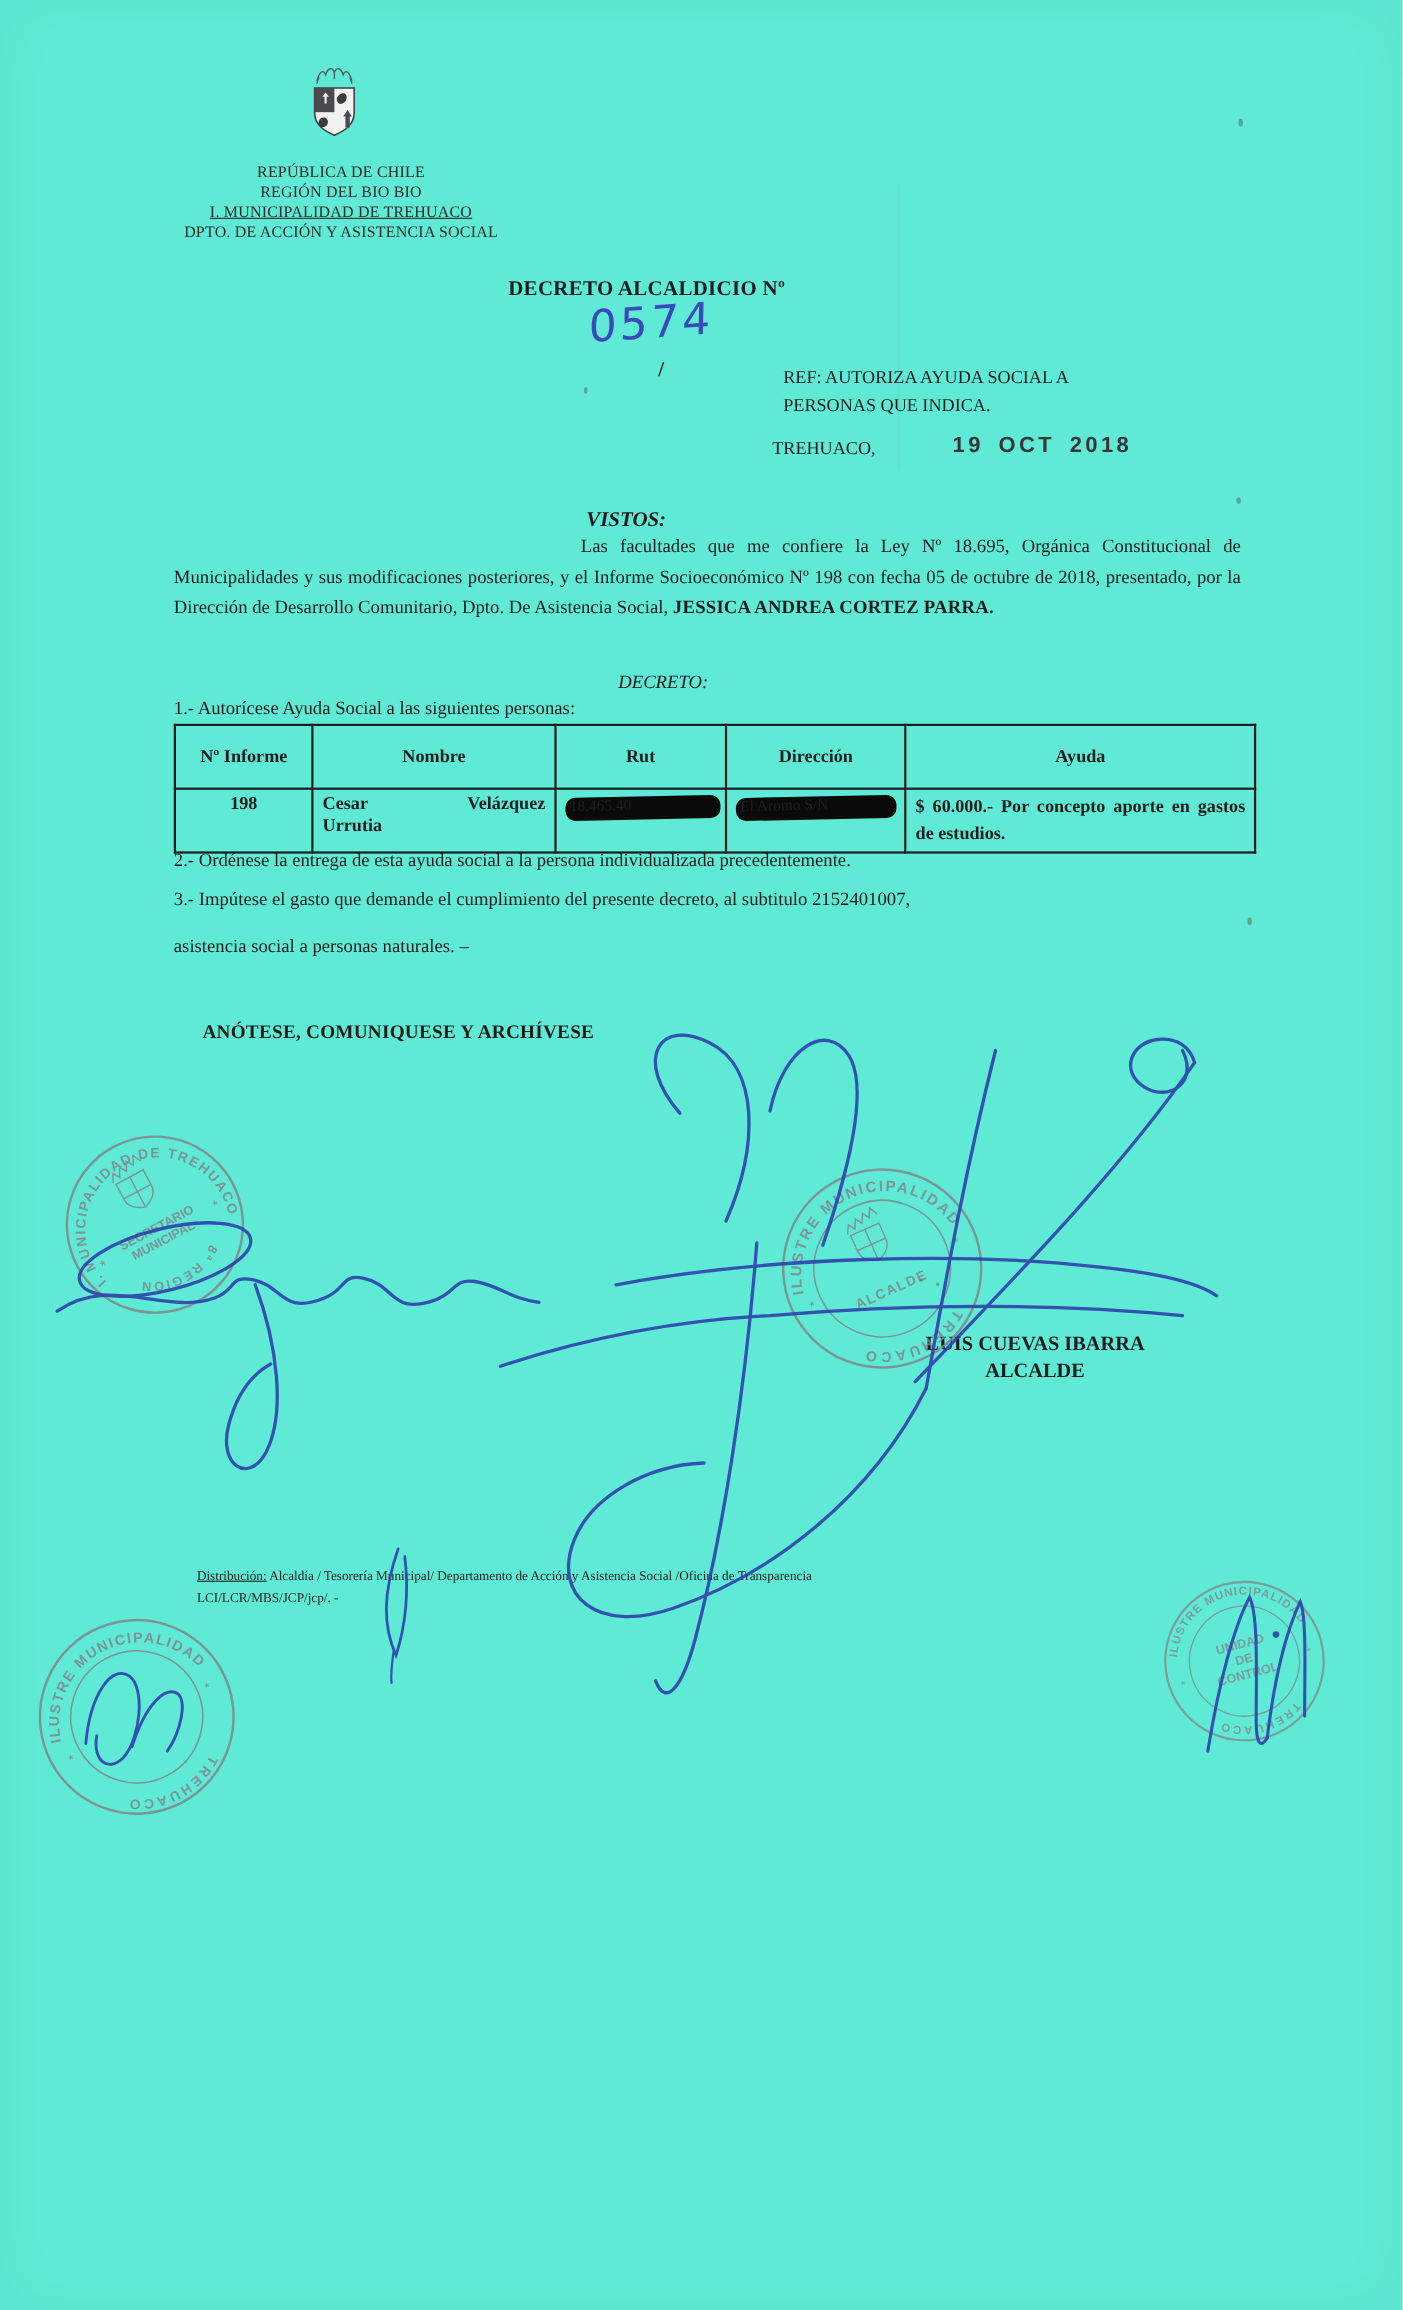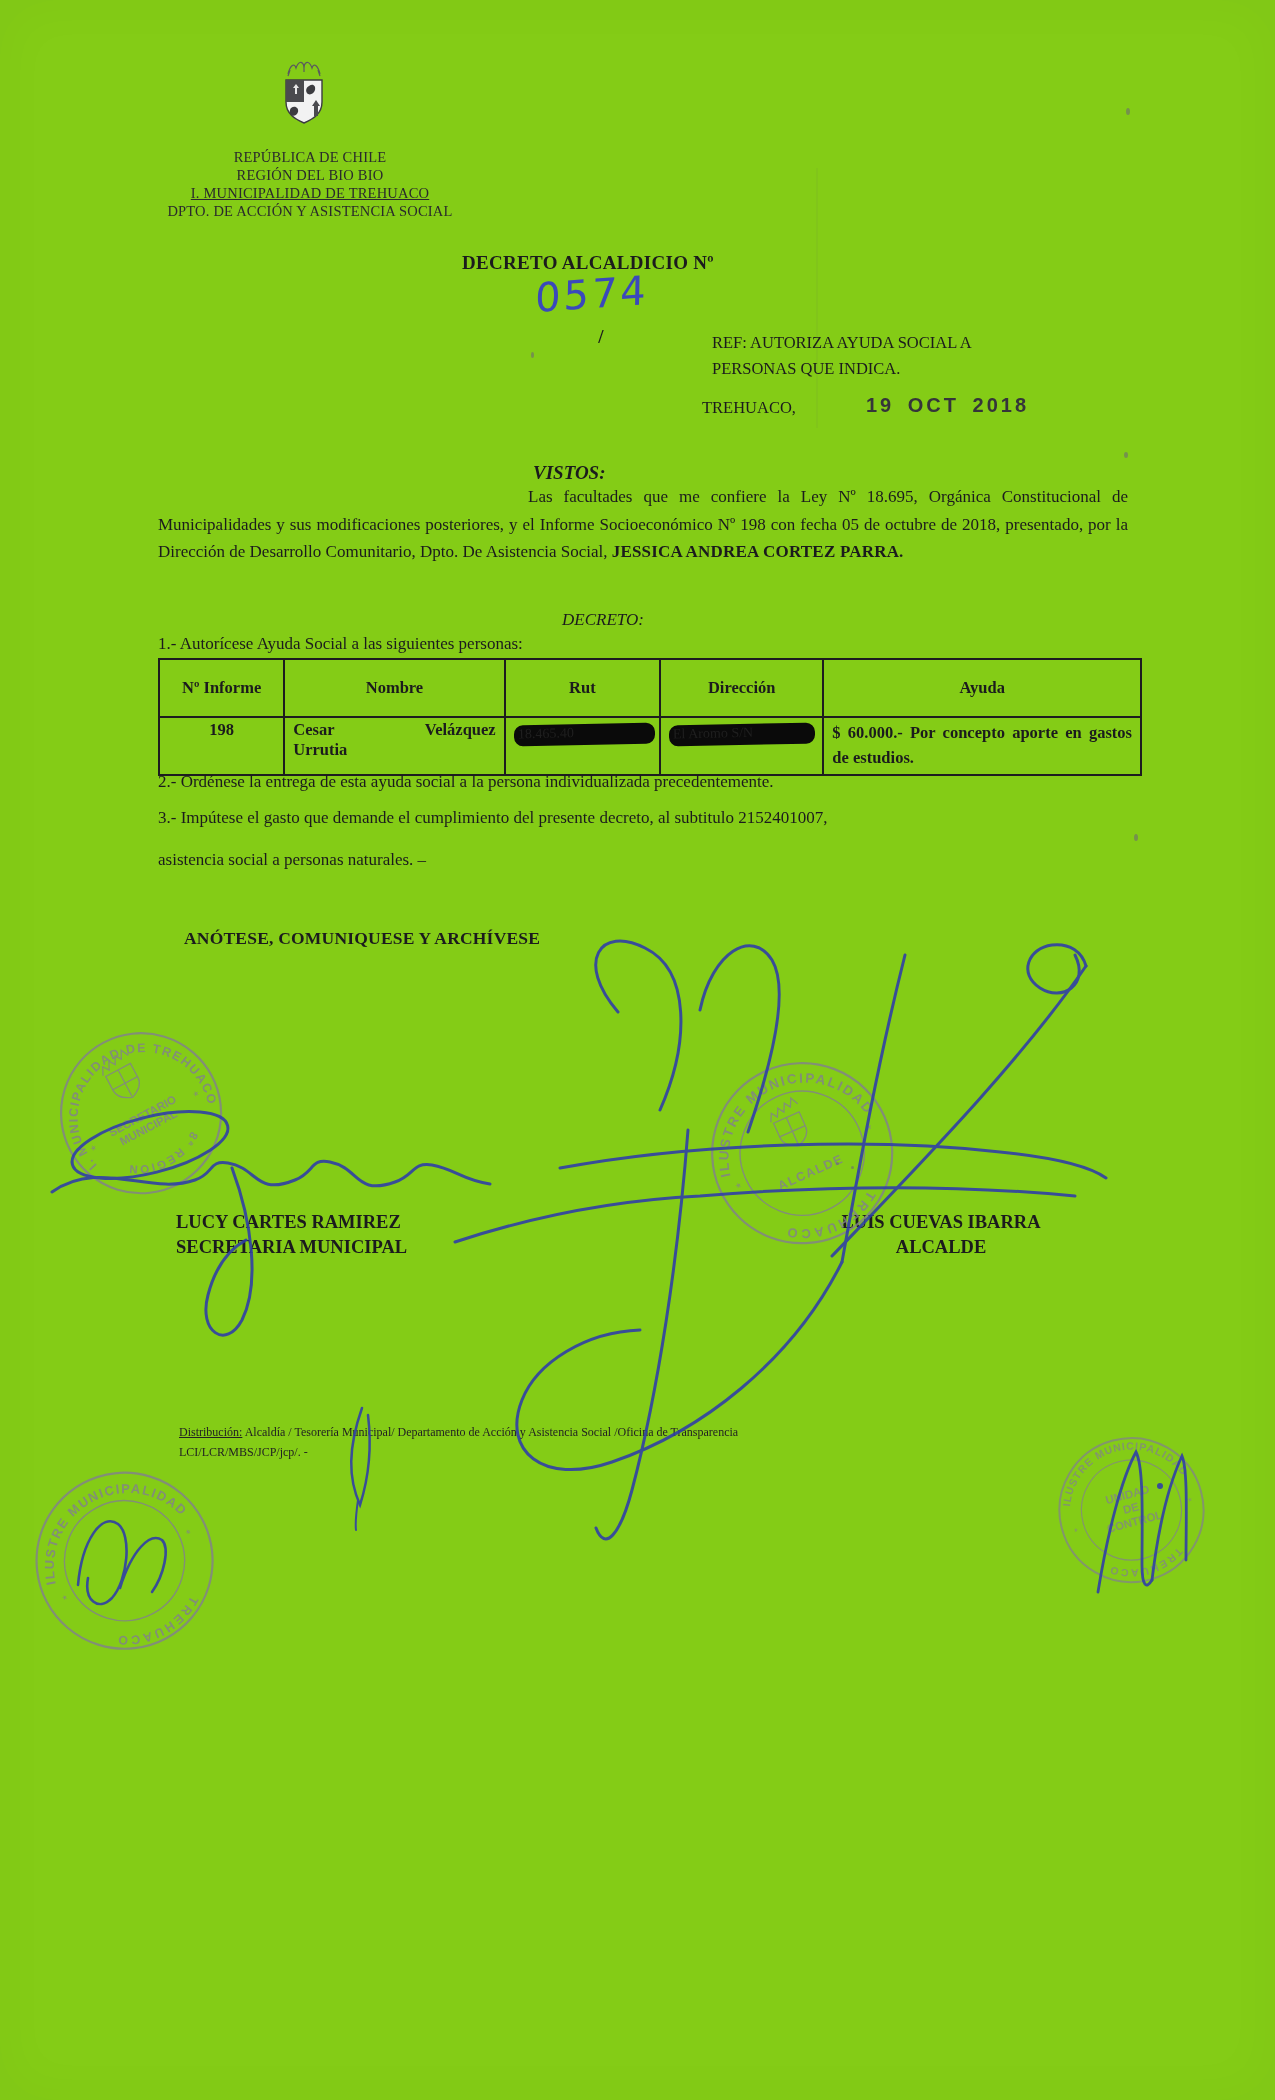--- a/index.html
+++ b/index.html
@@ -1,20 +1,20 @@
 <!DOCTYPE html>
 <html><head>
 <meta charset="utf-8">
 <style>
   html,body{margin:0;padding:0;background:#e9e9ea;}
   #page{
     position:relative;
     width:1275px;height:2100px;
     margin:0 auto;
-    background:#84cc16;
+    background:#5eead4;
     overflow:hidden;
     font-family:"Liberation Serif", serif;
     color:#1b1b1d;
     box-shadow:inset 0 0 60px rgba(40,40,70,0.03);
   }
   .abs{position:absolute;}
 
   
   .hdr{left:150px;top:148px;width:320px;text-align:center;
        font-size:14.5px;line-height:18px;letter-spacing:0.2px;color:#2a2a2c;}
@@ -172,24 +172,20 @@
       </tr>
     </tbody>
   </table>
 
   <div class="abs item" style="top:772px;">2.- Ordénese la entrega de esta ayuda social a la persona individualizada precedentemente.</div>
   <div class="abs item" style="top:808px;">3.- Impútese el gasto que demande el cumplimiento del presente decreto, al subtitulo 2152401007,</div>
   <div class="abs item" style="top:850px;">asistencia social a personas naturales. –</div>
 
   <div class="abs closing">ANÓTESE, COMUNIQUESE Y ARCHÍVESE</div>
 
-  <div class="abs sig-left">
-    <div>LUCY CARTES RAMIREZ</div>
-    <div>SECRETARIA MUNICIPAL</div>
-  </div>
   <div class="abs sig-right">
     <div>LUIS CUEVAS IBARRA</div>
     <div>ALCALDE</div>
   </div>
 
   <div class="abs footer">
     <div><span class="underl">Distribución:</span><span> Alcaldía / Tesorería Municipal/ Departamento de Acción y Asistencia Social /Oficina de Transparencia</span></div>
     <div>LCI/LCR/MBS/JCP/jcp/. -</div>
   </div>
 

